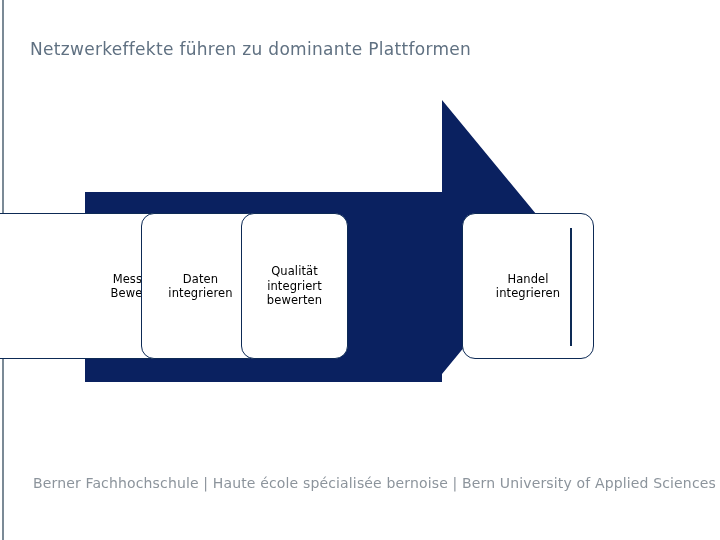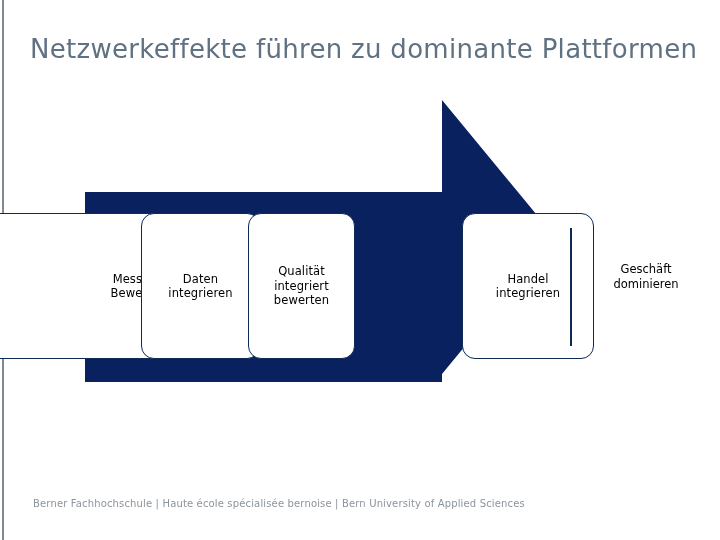--- a/index.html
+++ b/index.html
@@ -29,21 +29,21 @@
     height: 540px;
     background: #7b8a96;
   }
 
   
   .slide-title {
     position: absolute;
     left: 30px;
     top: 34px;
     width: 662px;
-    font-size: 26px;
+    font-size: 17px;
     line-height: 30px;
     letter-spacing: 0.3px;
     color: #607182;
     font-weight: 400;
     white-space: nowrap;
   }
 
   
   .diagram {
     position: absolute;
@@ -87,21 +87,21 @@
 
   
   .pbox.first {
     left: -118px;
     width: 226px;
     border-left: none;
     border-top-left-radius: 0;
     border-bottom-left-radius: 0;
   }
   .pbox.b2 { left: 56px;  width: 119px; }
-  .pbox.b3 { left: 163px; width: 107px; }
+  .pbox.b3 { left: 156px; width: 107px; }
   .pbox.b4 { left: 270px; width: 107px; }
   .pbox.b5 { left: 377px; width: 132px; }
 
   .pbox-label {
     font-size: 11.5px;
     line-height: 14.5px;
     color: #000000;
     font-weight: 400;
     letter-spacing: 0.1px;
     padding: 0 4px;
@@ -130,22 +130,22 @@
     font-size: 11.5px;
     line-height: 14.5px;
     color: #000000;
     white-space: pre-line;
   }
 
   
   .footer {
     position: absolute;
     left: 33px;
-    top: 498px;
-    font-size: 10px;
+    top: 478px;
+    font-size: 14px;
     line-height: 11px;
     letter-spacing: 0.15px;
     color: #8c949c;
     white-space: nowrap;
   }
 </style>
 </head>
 <body>
 
 <div class="slide">
@@ -182,18 +182,16 @@
 
       <div class="pbox b5">
         <span class="pbox-label">Handel
 integrieren</span>
       </div>
 
     </div>
   </div>
 
   <div class="tail-divider"></div>
-  <div class="tail-label">Geschäft
-dominieren</div>
 
   <div class="footer">Berner Fachhochschule | Haute école spécialisée bernoise | Bern University of Applied Sciences</div>
 
 </div>
 
 </body></html>

